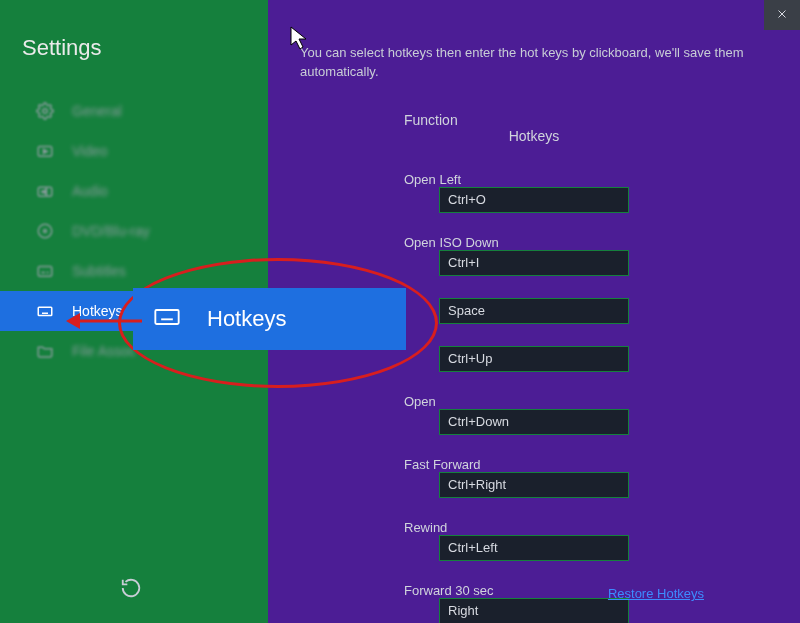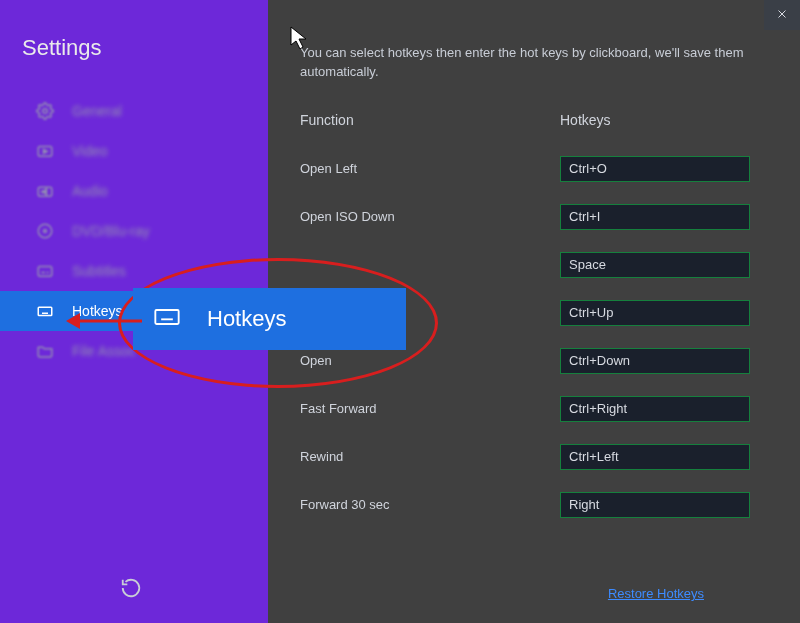--- a/index.html
+++ b/index.html
@@ -12,21 +12,21 @@
   }
   .app {
     display: flex;
     width: 800px;
     height: 623px;
   }
   
   .sidebar {
     width: 268px;
     height: 100%;
-    background: #6d28d9;
+    background: #15803d;
     padding-top: 35px;
     position: relative;
   }
   .sidebar-title {
     font-size: 22px;
     font-weight: 300;
     color: #eaeaea;
     padding: 0 0 30px 22px;
   }
   .nav { }
@@ -64,36 +64,37 @@
   .reset-btn {
     width: 28px; height: 28px;
     color: #c8cdd6;
     cursor: pointer;
   }
 
   
   .main {
     flex: 1;
     height: 100%;
-    background: #404040;
+    background: #4c1d95;
     padding: 44px 32px 0 32px;
     position: relative;
   }
   .desc {
     font-size: 13px;
     color: #c8cdd6;
     line-height: 1.45;
     max-width: 460px;
     margin-bottom: 30px;
   }
   .row {
     display: flex;
     align-items: center;
     margin-bottom: 22px;
     font-size: 13px;
+    flex-direction: column;
   }
   .row.header { font-size: 14px; color:#d0d4dc; margin-bottom: 28px; }
   .col-func { width: 260px; color:#d0d4dc; }
   .col-key  { flex: 1; }
   .hk-input {
     width: 190px;
     height: 26px;
     background: #1a202c;
     border: 1px solid #15803d;
     color: #d7dae1;

